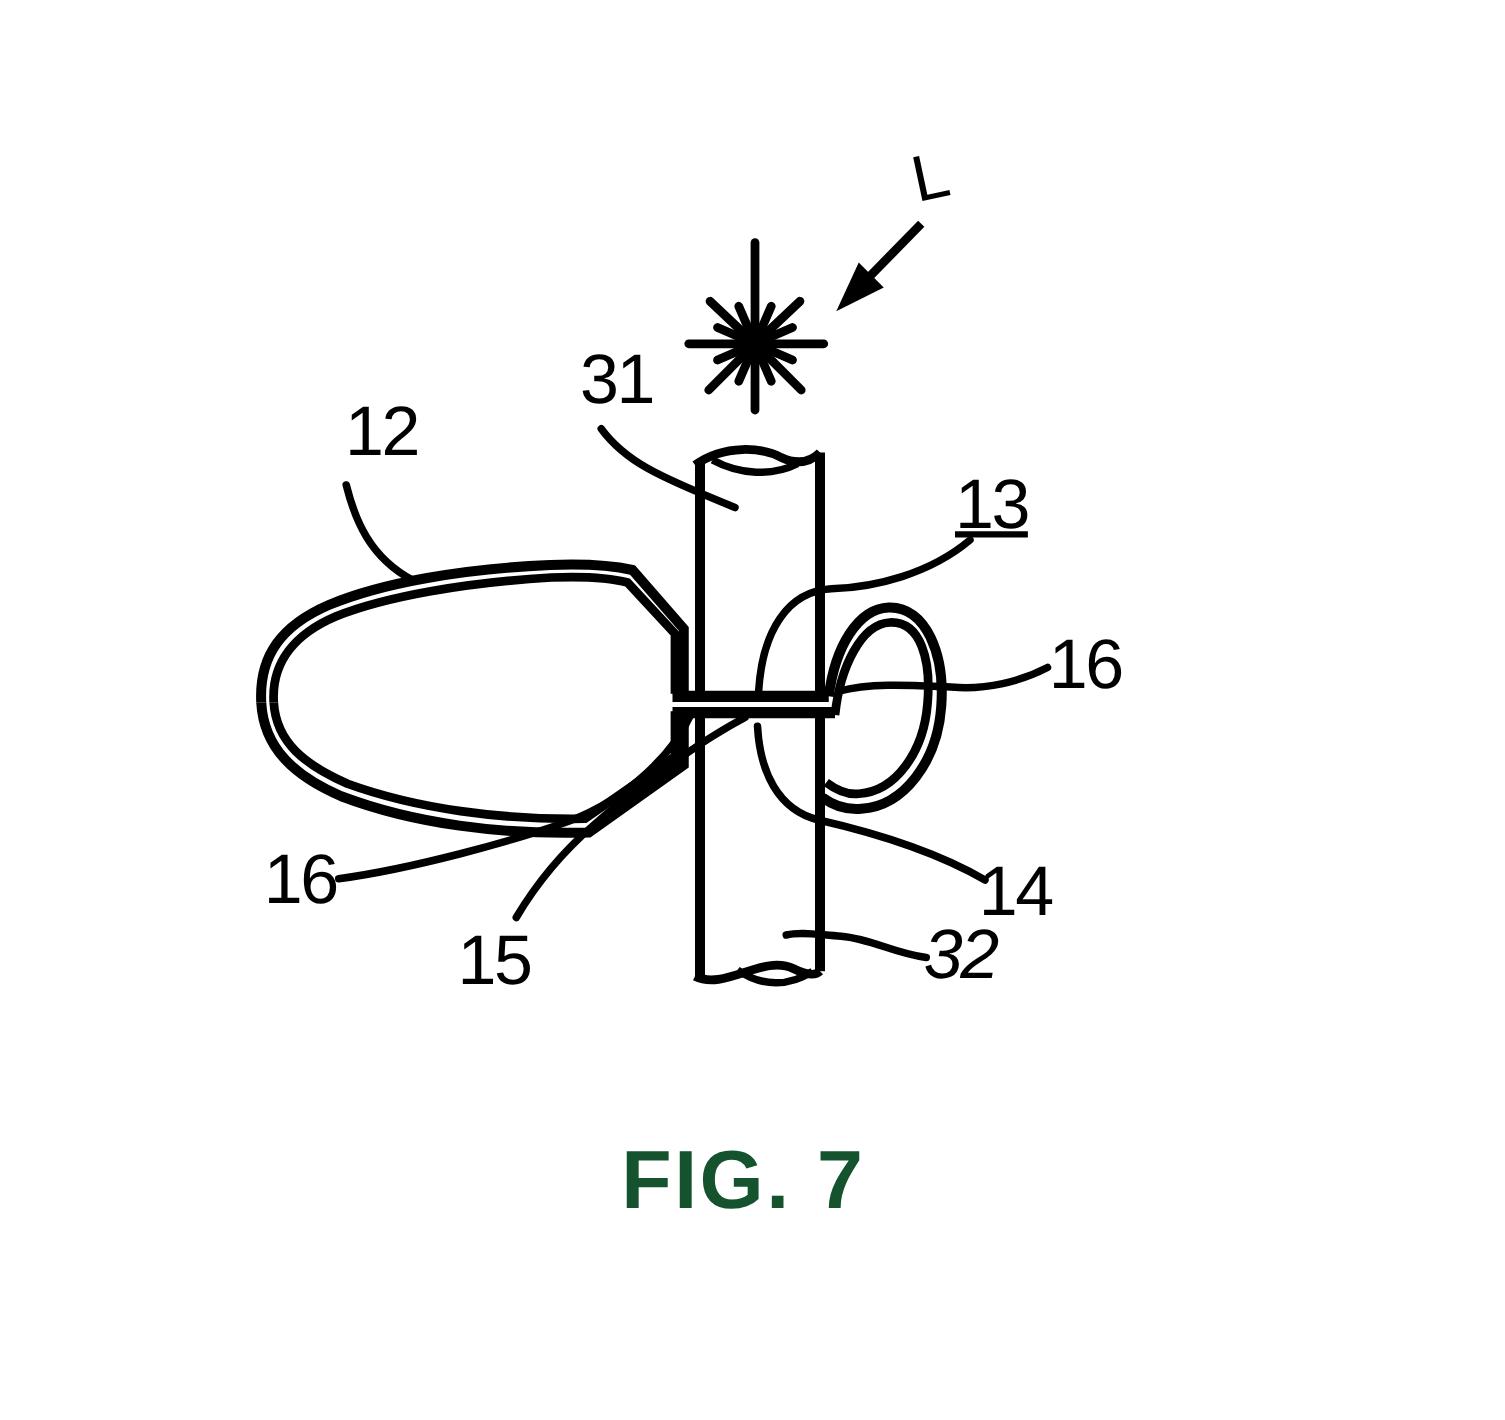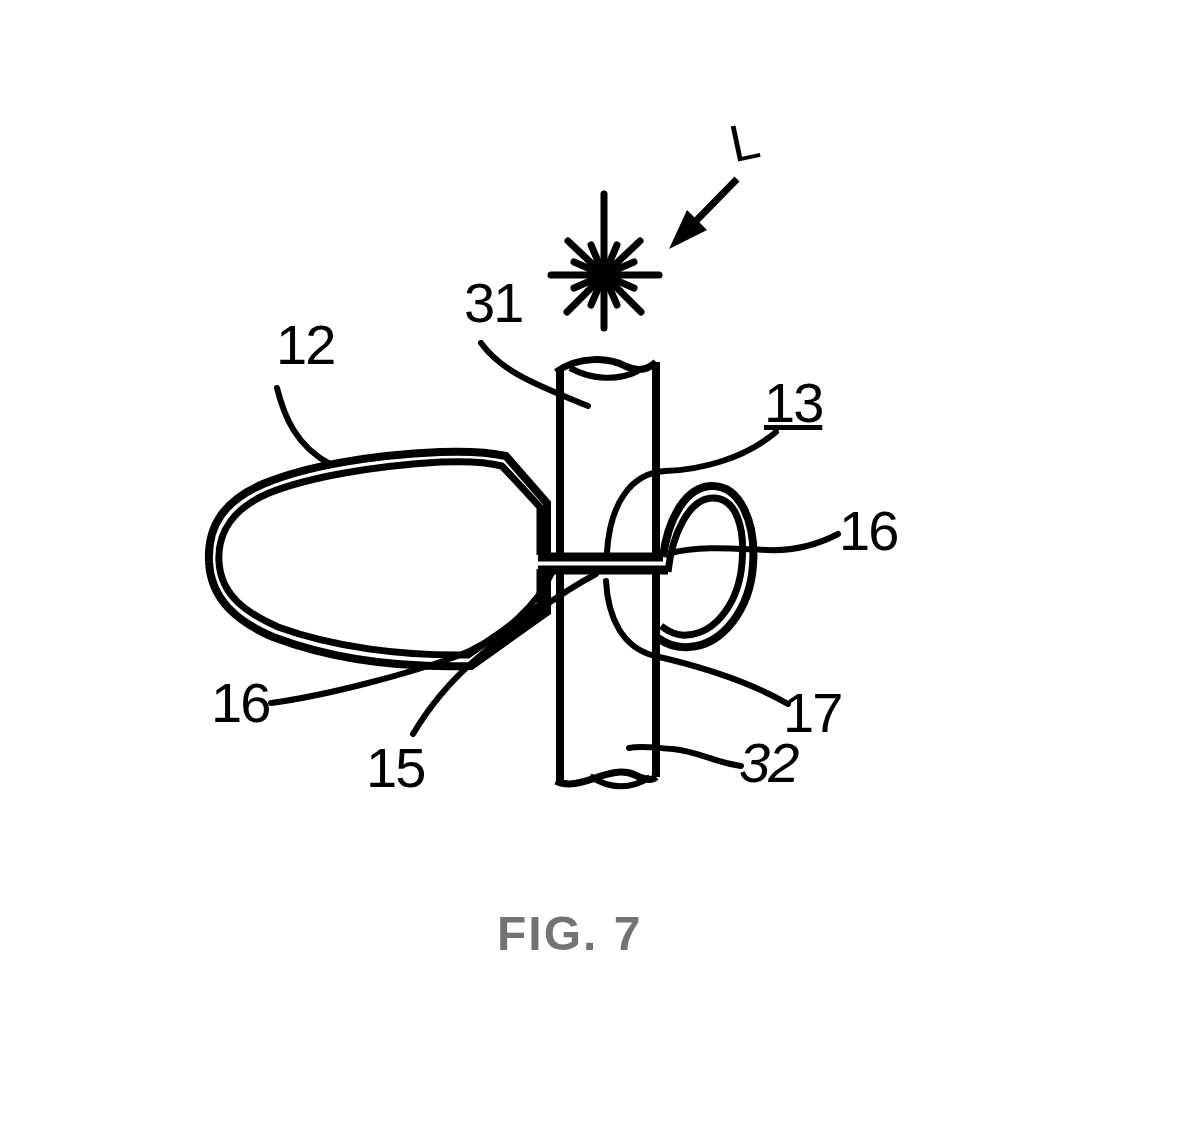--- a/index.html
+++ b/index.html
@@ -34,25 +34,25 @@
   }
   .light-label {
     position: absolute;
     font-size: 52px;
     line-height: 1;
     transform: rotate(-12deg);
     color: #000;
   }
   .fig-caption {
     position: absolute;
-    font-size: 48px;
+    font-size: 66px;
     font-weight: bold;
     letter-spacing: 2px;
     line-height: 1;
-    color: #737373;
+    color: #14532d;
   }
 </style>
 </head>
 <body>
 
 <div id="page">
 
   <svg id="drawing" viewBox="0 0 1204 1136" xmlns="http://www.w3.org/2000/svg">
     <g stroke="#000000" fill="none">
 
@@ -131,19 +131,19 @@
   <div class="ref-label" style="left:248px; top:317px;margin-left:28px;">12</div>
 
   <div class="ref-label" style="left:764px; top:375px;text-decoration:underline;">13</div>
 
   <div class="ref-label" style="left:839px; top:503px;">16</div>
 
   <div class="ref-label" style="left:211px; top:675px;">16</div>
 
   <div class="ref-label" style="left:366px; top:740px;">15</div>
 
-  <div class="ref-label" style="left:783px; top:685px;">17</div>
+  <div class="ref-label" style="left:783px; top:685px;">14</div>
 
   <div class="ref-label" style="left:739px; top:735px;font-style:italic;">32</div>
 
   <div class="fig-caption" style="left:497px; top:910px;">FIG. 7</div>
 
 </div>
 
 </body></html>

